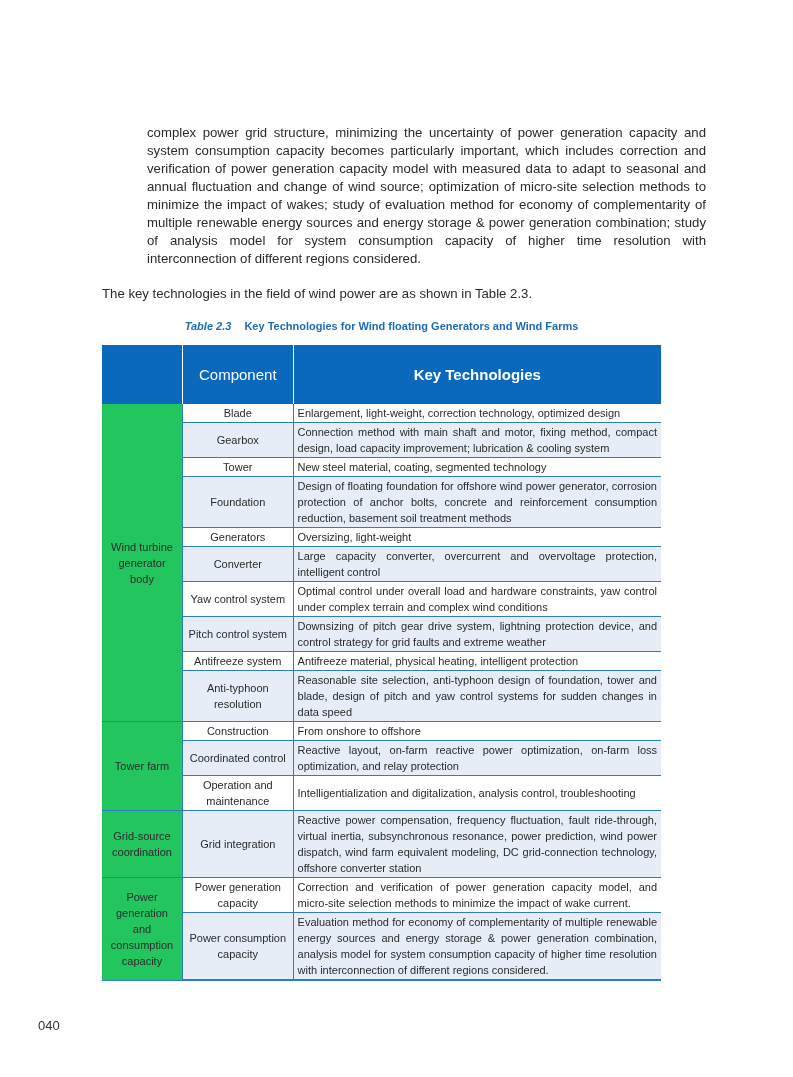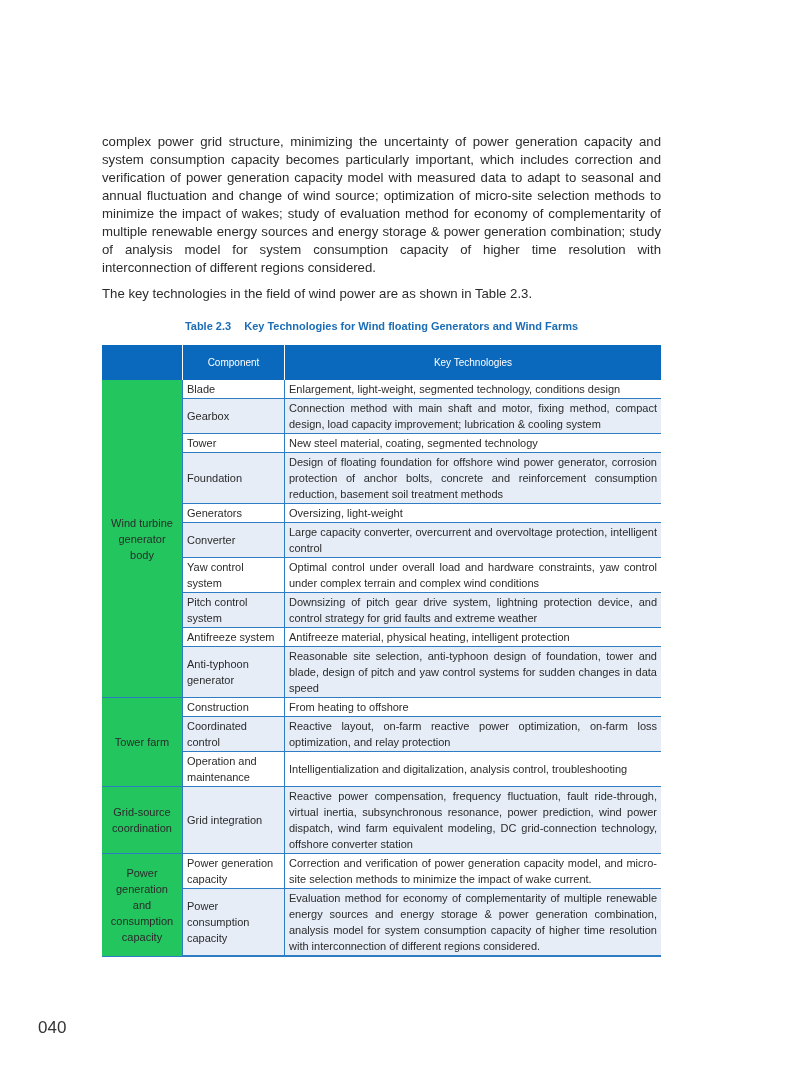--- a/index.html
+++ b/index.html
@@ -1,31 +1,31 @@
 <!DOCTYPE html>
 <html><head>
 <meta charset="utf-8">
 <style>
   html, body { margin:0; padding:0; background:#ffffff; }
   body { width:793px; height:1077px; position:relative; font-family:"Liberation Sans", sans-serif; color:#2a2a2a; }
   .para { position:absolute; left:102px; width:559px; font-size:13.2px; line-height:18px; text-align:justify; color:#2b2b2b; }
-  #p1 { top:120px; }
+  #p1 { top:111px;margin-left:45px; }
   #p2 { top:272px; }
   .caption { position:absolute; left:102px; width:559px; top:320px; text-align:center; font-size:11px; font-weight:bold; color:#1c6db5; }
-  .caption .num { margin-right:10px; }
+  .caption .num { margin-right:10px;font-style:italic; }
   table.kt { position:absolute; left:102px; top:345px; width:559px; border-collapse:collapse; font-size:11px; line-height:16px; color:#2b2b2b; }
-  table.kt th { background:#0a69bd; color:#ffffff; font-weight:normal; font-size:10px; height:27px; padding:4px; border-right:1px solid #ffffff; }
-  table.kt th:last-child { border-right:none; }
+  table.kt th { background:#0a69bd; color:#ffffff; font-weight:normal; font-size:15px; height:27px; padding:16px; border-right:1px solid #ffffff; }
+  table.kt th:last-child { border-right:none;font-weight:bold; }
   table.kt td { border-bottom:1.5px solid #2e7cc4; padding:1px 4px; vertical-align:middle; }
   table.kt td.cat { text-align:center; width:72px; border-right:1px solid #2e7cc4; background:#22c55e; }
-  table.kt td.comp { width:93px; border-right:1px solid #2e7cc4;margin-left:40px; }
+  table.kt td.comp { text-align:center; width:93px; border-right:1px solid #2e7cc4;margin-left:40px; }
   table.kt td.tech { text-align:justify; }
   table.kt tr.alt td.comp, table.kt tr.alt td.tech { background:#e6edf7; }
   table.kt tr:last-child td { border-bottom:2px solid #2e7cc4; }
-  .pagenum { position:absolute; left:38px; top:1018px; font-size:17px; color:#333; }
+  .pagenum { position:absolute; left:38px; top:1018px; font-size:13px; color:#333; }
 </style>
 </head>
 <body>
 
 <p id="p1" class="para">complex power grid structure, minimizing the uncertainty of power generation capacity and system consumption capacity becomes particularly important, which includes correction and verification of power generation capacity model with measured data to adapt to seasonal and annual fluctuation and change of wind source; optimization of micro-site selection methods to minimize the impact of wakes; study of evaluation method for economy of complementarity of multiple renewable energy sources and energy storage &amp; power generation combination; study of analysis model for system consumption capacity of higher time resolution with interconnection of different regions considered.</p>
 <p id="p2" class="para">The key technologies in the field of wind power are as shown in Table 2.3.</p>
 
 <div class="caption">
   <span class="num">Table 2.3</span>
   <span>Key Technologies for Wind floating Generators and Wind Farms</span>
@@ -36,21 +36,21 @@
     <tr>
       <th></th>
       <th>Component</th>
       <th>Key Technologies</th>
     </tr>
   </thead>
   <tbody>
     <tr>
       <td class="cat" rowspan="10">Wind turbine generator body</td>
       <td class="comp">Blade</td>
-      <td class="tech">Enlargement, light-weight, segmented technology, conditions design</td>
+      <td class="tech">Enlargement, light-weight, correction technology, optimized design</td>
     </tr>
     <tr class="alt">
       <td class="comp">Gearbox</td>
       <td class="tech">Connection method with main shaft and motor, fixing method, compact design, load capacity improvement; lubrication &amp; cooling system</td>
     </tr>
     <tr>
       <td class="comp">Tower</td>
       <td class="tech">New steel material, coating, segmented technology</td>
     </tr>
     <tr class="alt">
@@ -71,28 +71,28 @@
     </tr>
     <tr class="alt">
       <td class="comp">Pitch control system</td>
       <td class="tech">Downsizing of pitch gear drive system, lightning protection device, and control strategy for grid faults and extreme weather</td>
     </tr>
     <tr>
       <td class="comp">Antifreeze system</td>
       <td class="tech">Antifreeze material, physical heating, intelligent protection</td>
     </tr>
     <tr class="alt">
-      <td class="comp">Anti-typhoon generator</td>
+      <td class="comp">Anti-typhoon resolution</td>
       <td class="tech">Reasonable site selection, anti-typhoon design of foundation, tower and blade, design of pitch and yaw control systems for sudden changes in data speed</td>
     </tr>
 
     <tr>
       <td class="cat" rowspan="3">Tower farm</td>
       <td class="comp">Construction</td>
-      <td class="tech">From heating to offshore</td>
+      <td class="tech">From onshore to offshore</td>
     </tr>
     <tr class="alt">
       <td class="comp">Coordinated control</td>
       <td class="tech">Reactive layout, on-farm reactive power optimization, on-farm loss optimization, and relay protection</td>
     </tr>
     <tr>
       <td class="comp">Operation and maintenance</td>
       <td class="tech">Intelligentialization and digitalization, analysis control, troubleshooting</td>
     </tr>
 

